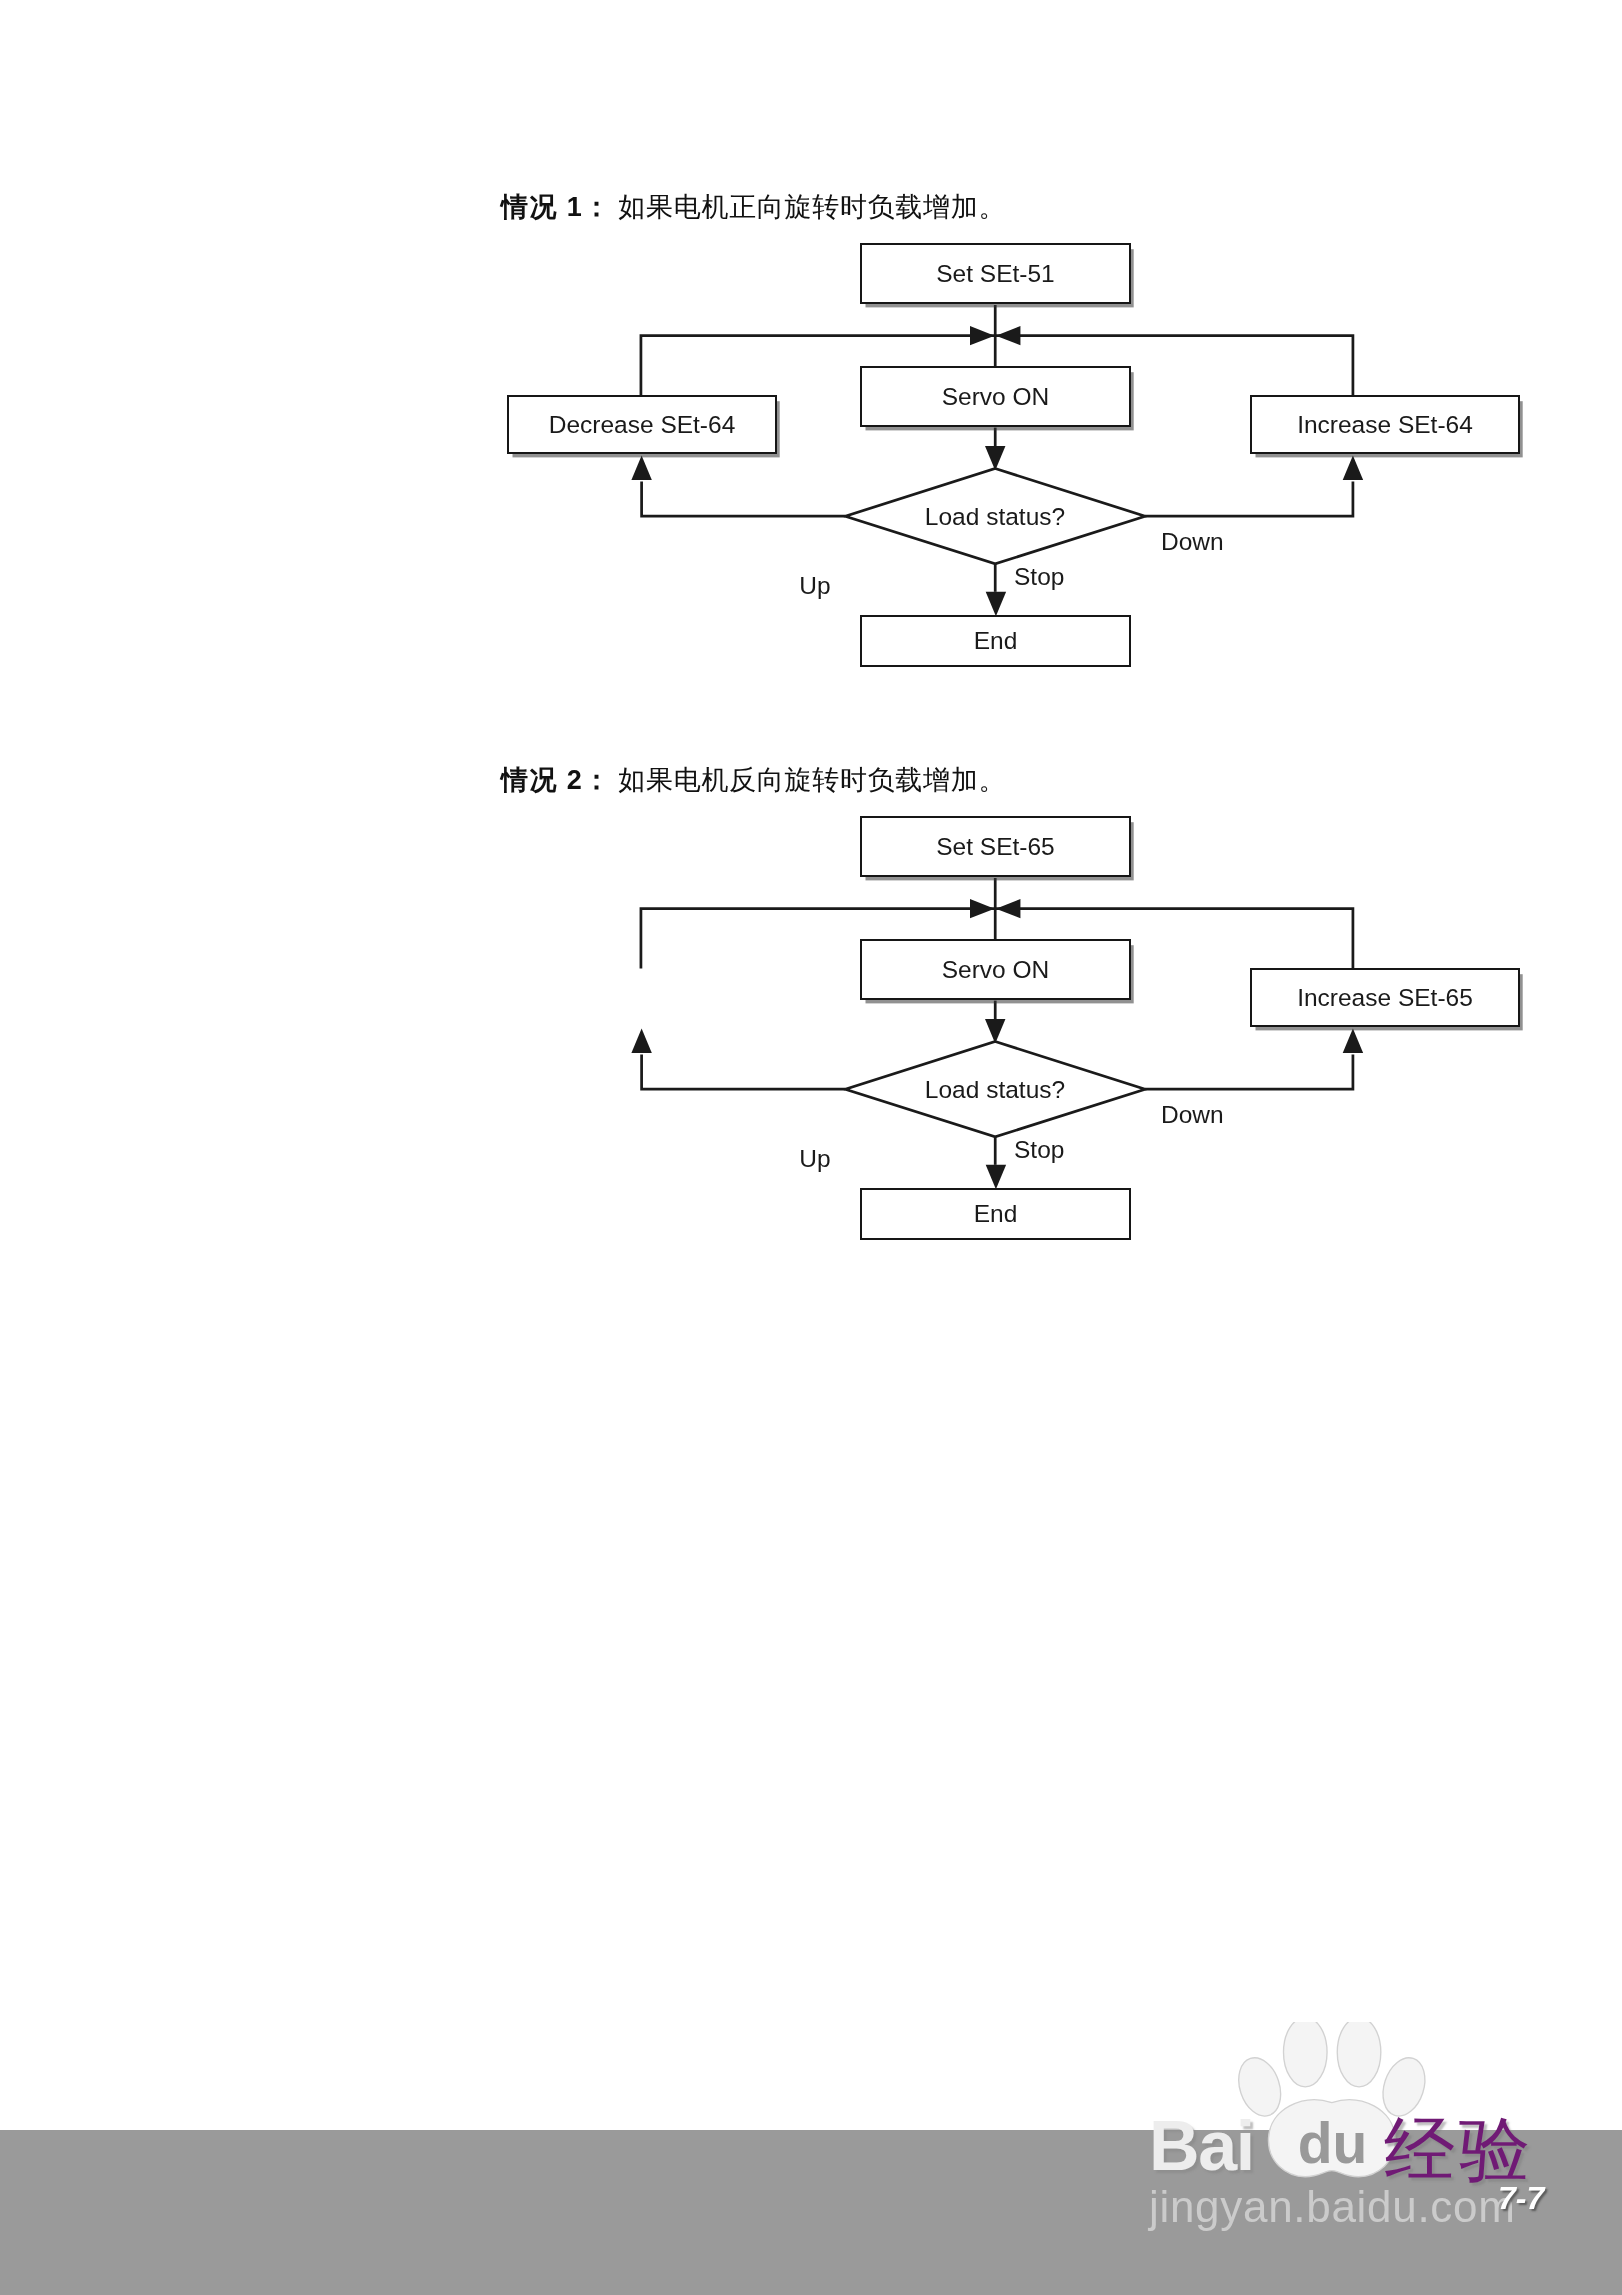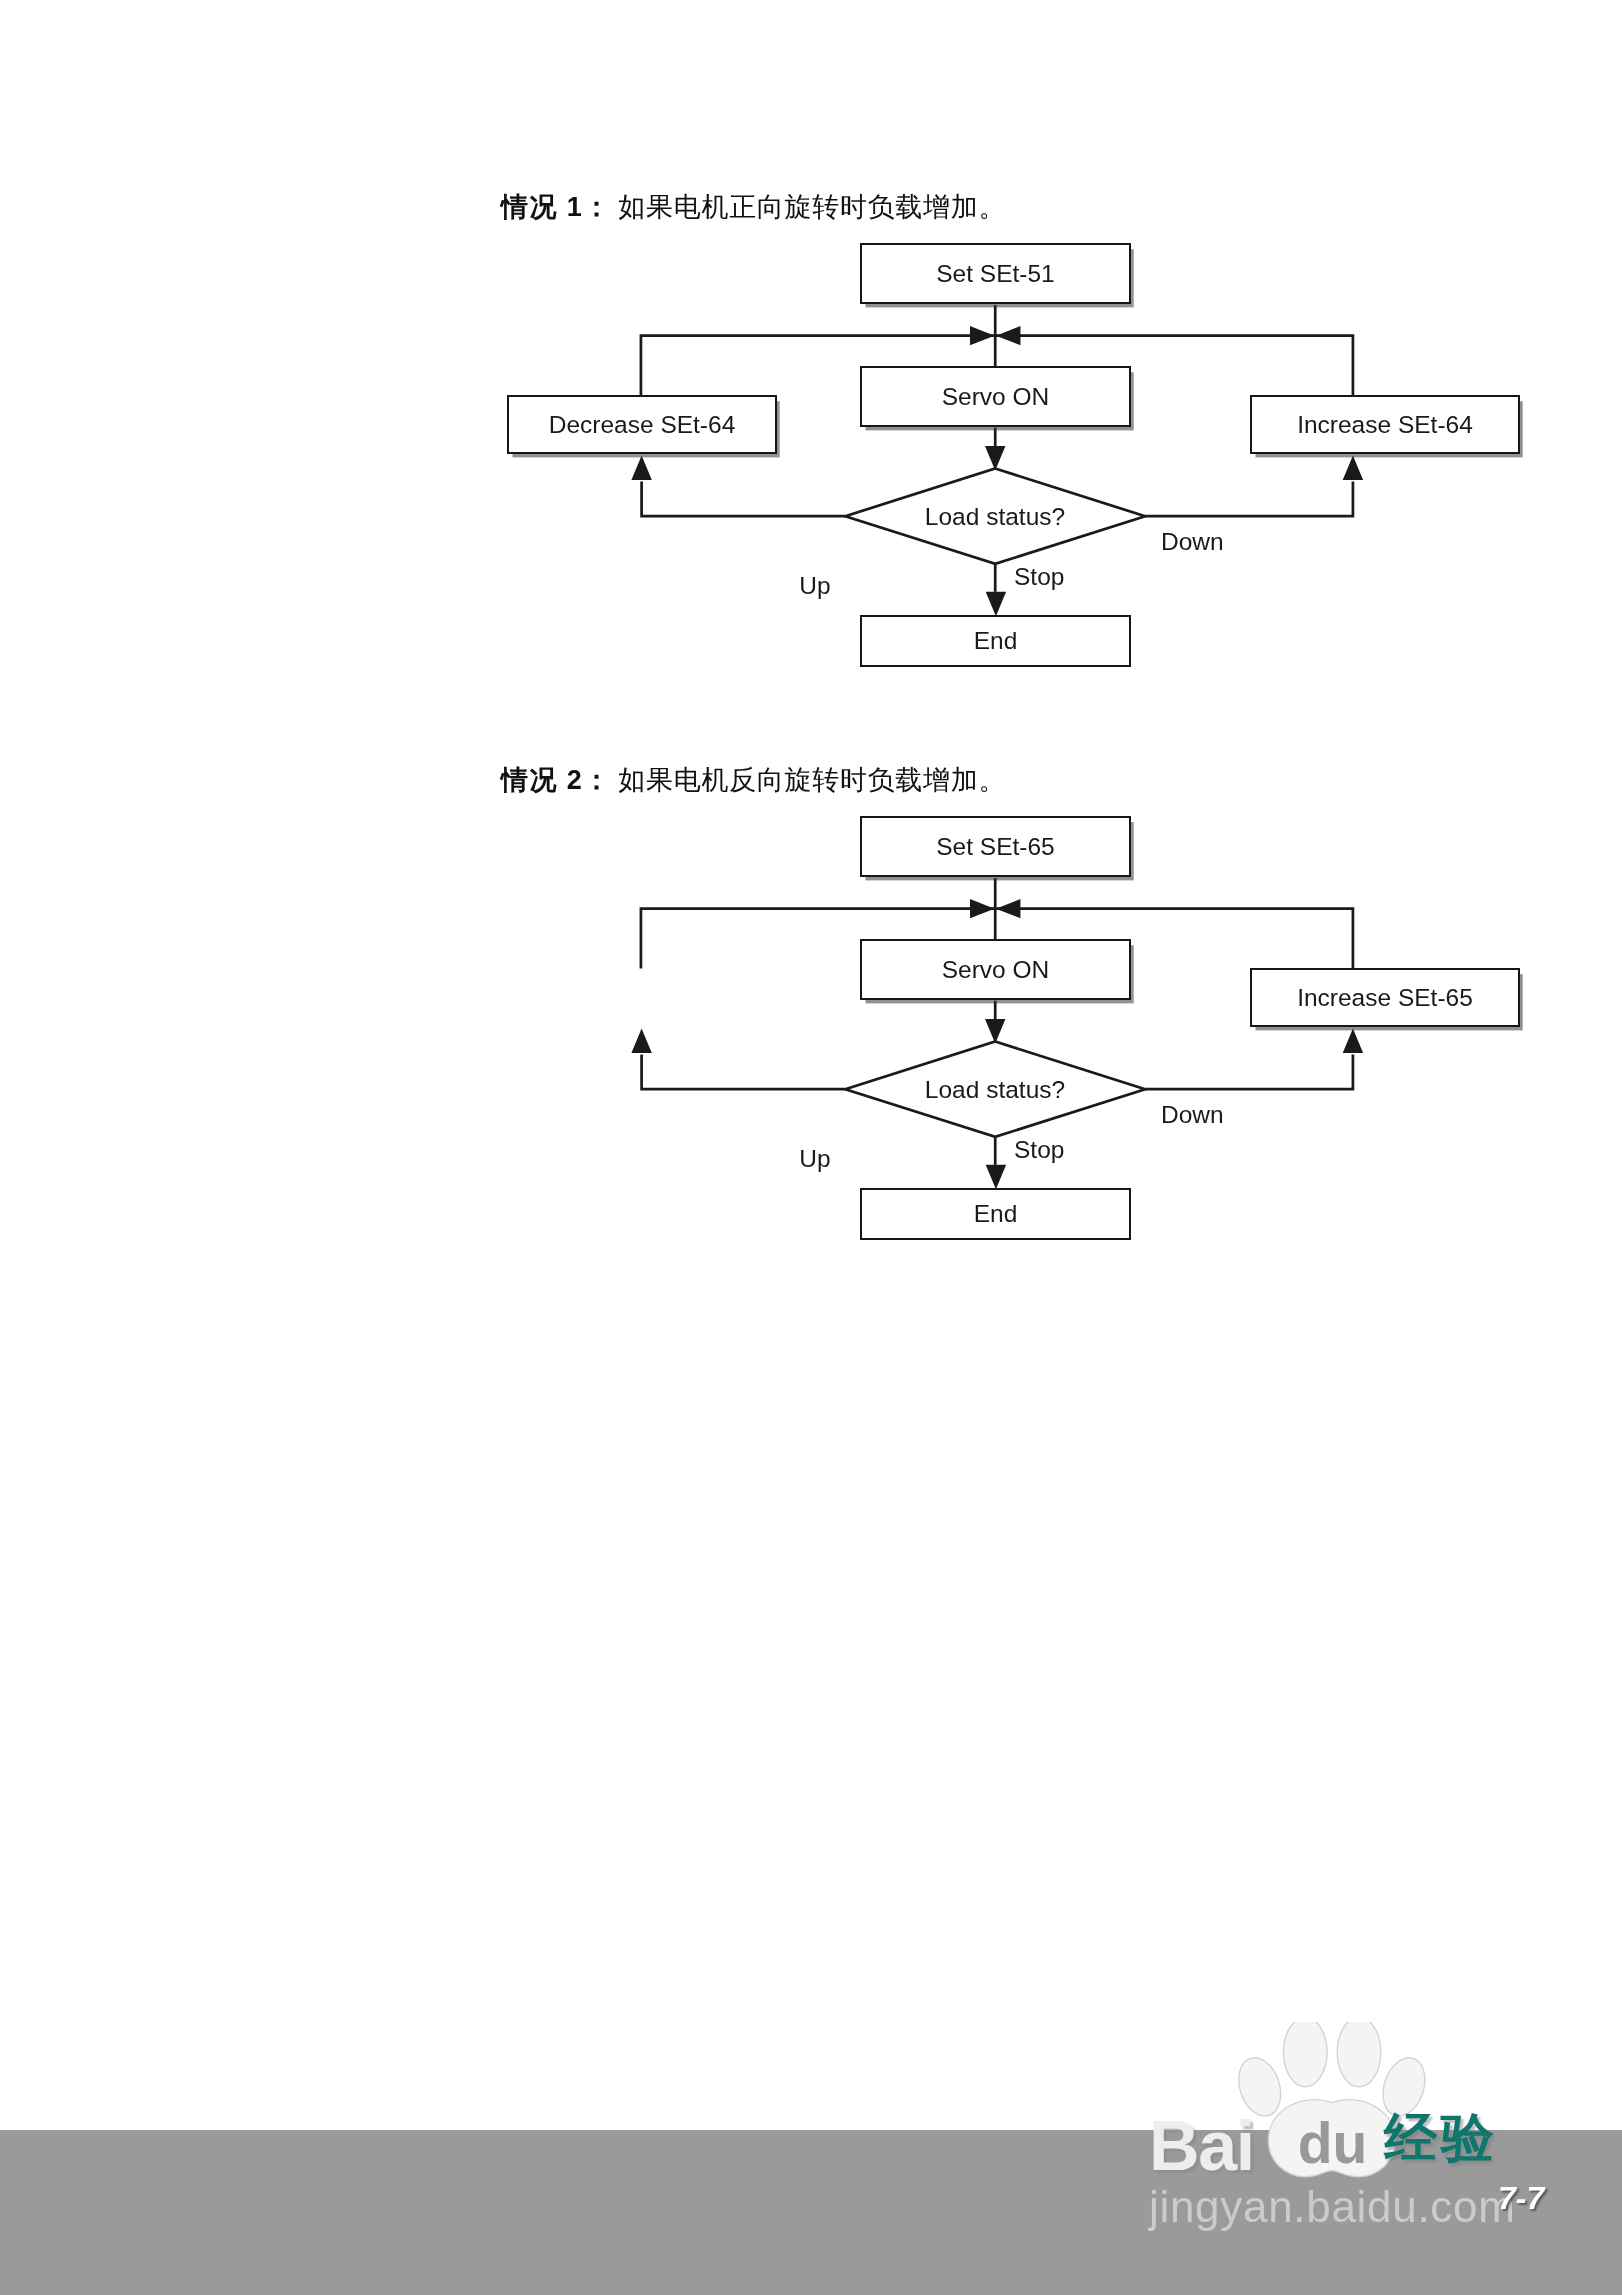--- a/index.html
+++ b/index.html
@@ -60,22 +60,22 @@
     position:absolute; left:1149px; top:2106px; z-index:2;
     font-size:70px; font-weight:bold; letter-spacing:-1.4px;
     color:#ededed; text-shadow:2.7px 2.7px 2px rgba(135,135,135,0.55);
   }
   .wm-du {
     position:absolute; left:1276px; top:2110px; width:113px; z-index:4;
     font-size:57px; font-weight:bold; text-align:center; color:#999999;
   }
   .wm-cn {
     position:absolute; left:1384px; top:2103px; z-index:2;
-    font-size:53px; font-weight:bold; letter-spacing:4.1px;
-    color:#0f766e; text-shadow:2.7px 2.7px 2px rgba(125,125,125,0.5);
+    font-size:71px; font-weight:normal; letter-spacing:4.1px;
+    color:#701a75; text-shadow:2.7px 2.7px 2px rgba(125,125,125,0.5);
   }
   .wm-site {
     position:absolute; left:1149px; top:2182px; z-index:2;
     font-size:44px; color:#cbcbcb; letter-spacing:0.7px;
   }
   .page-num {
     position:absolute; left:1490px; top:2180px; z-index:5;
     font-size:32px; font-weight:bold; font-style:italic;
     color:#ffffff; text-shadow:2px 2px 2px rgba(80,80,80,0.85);margin-left:8px;
   }

